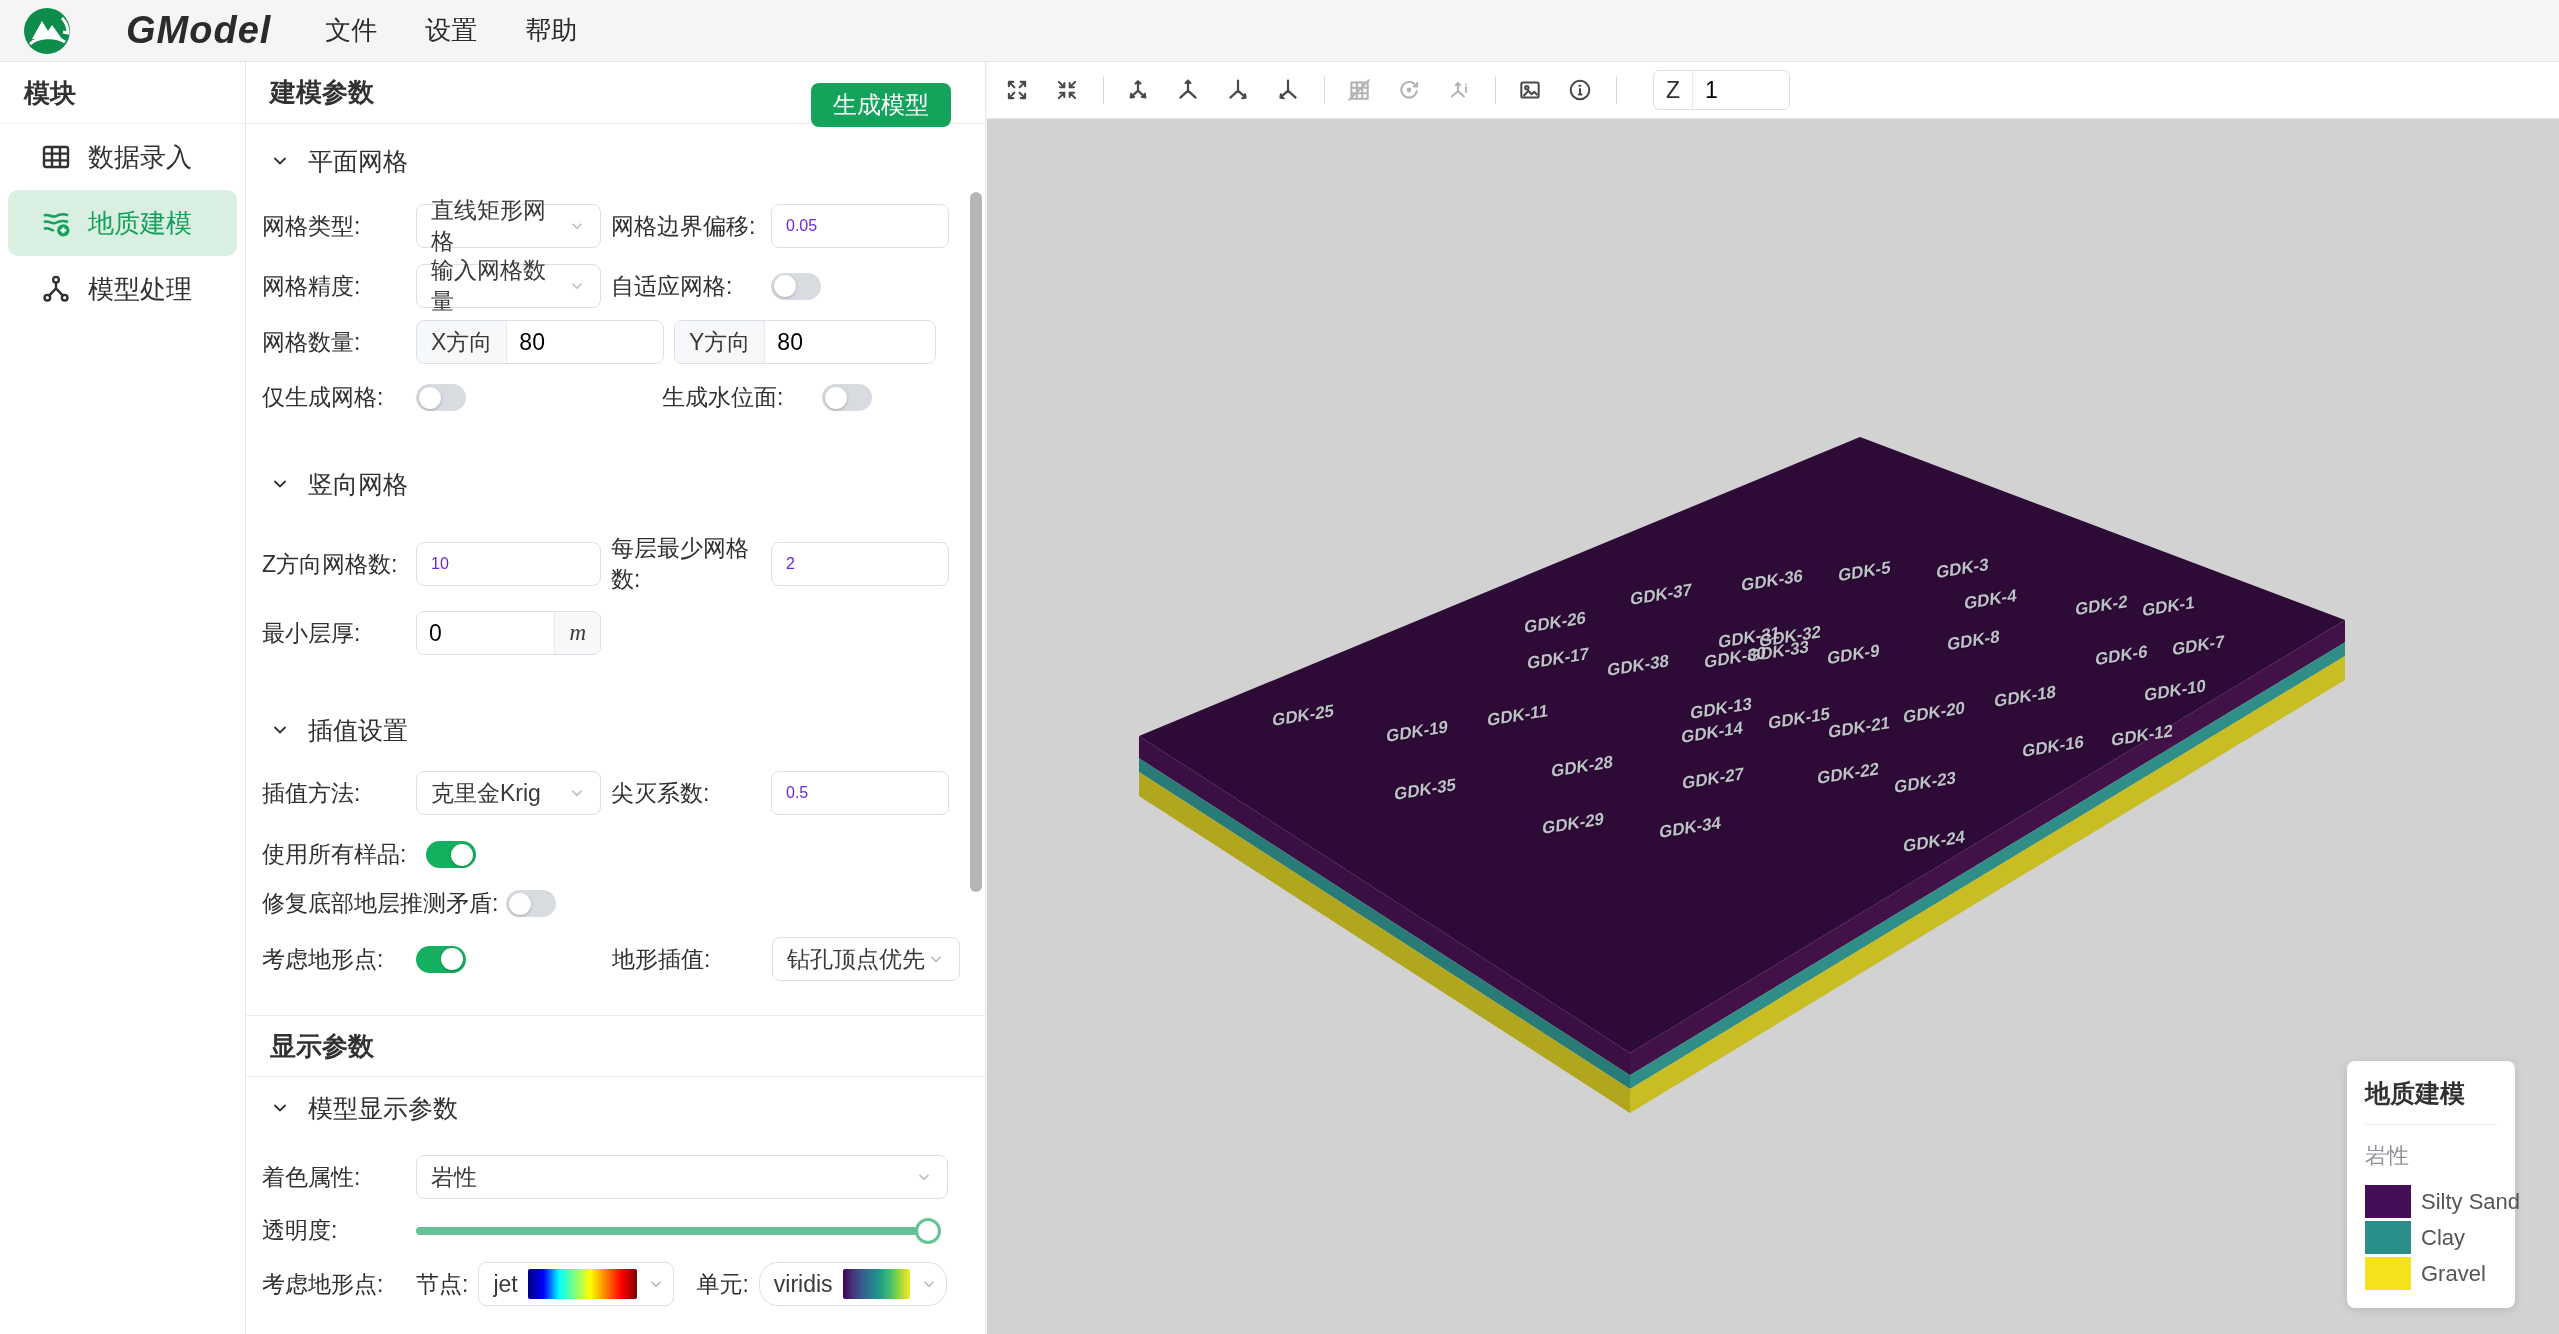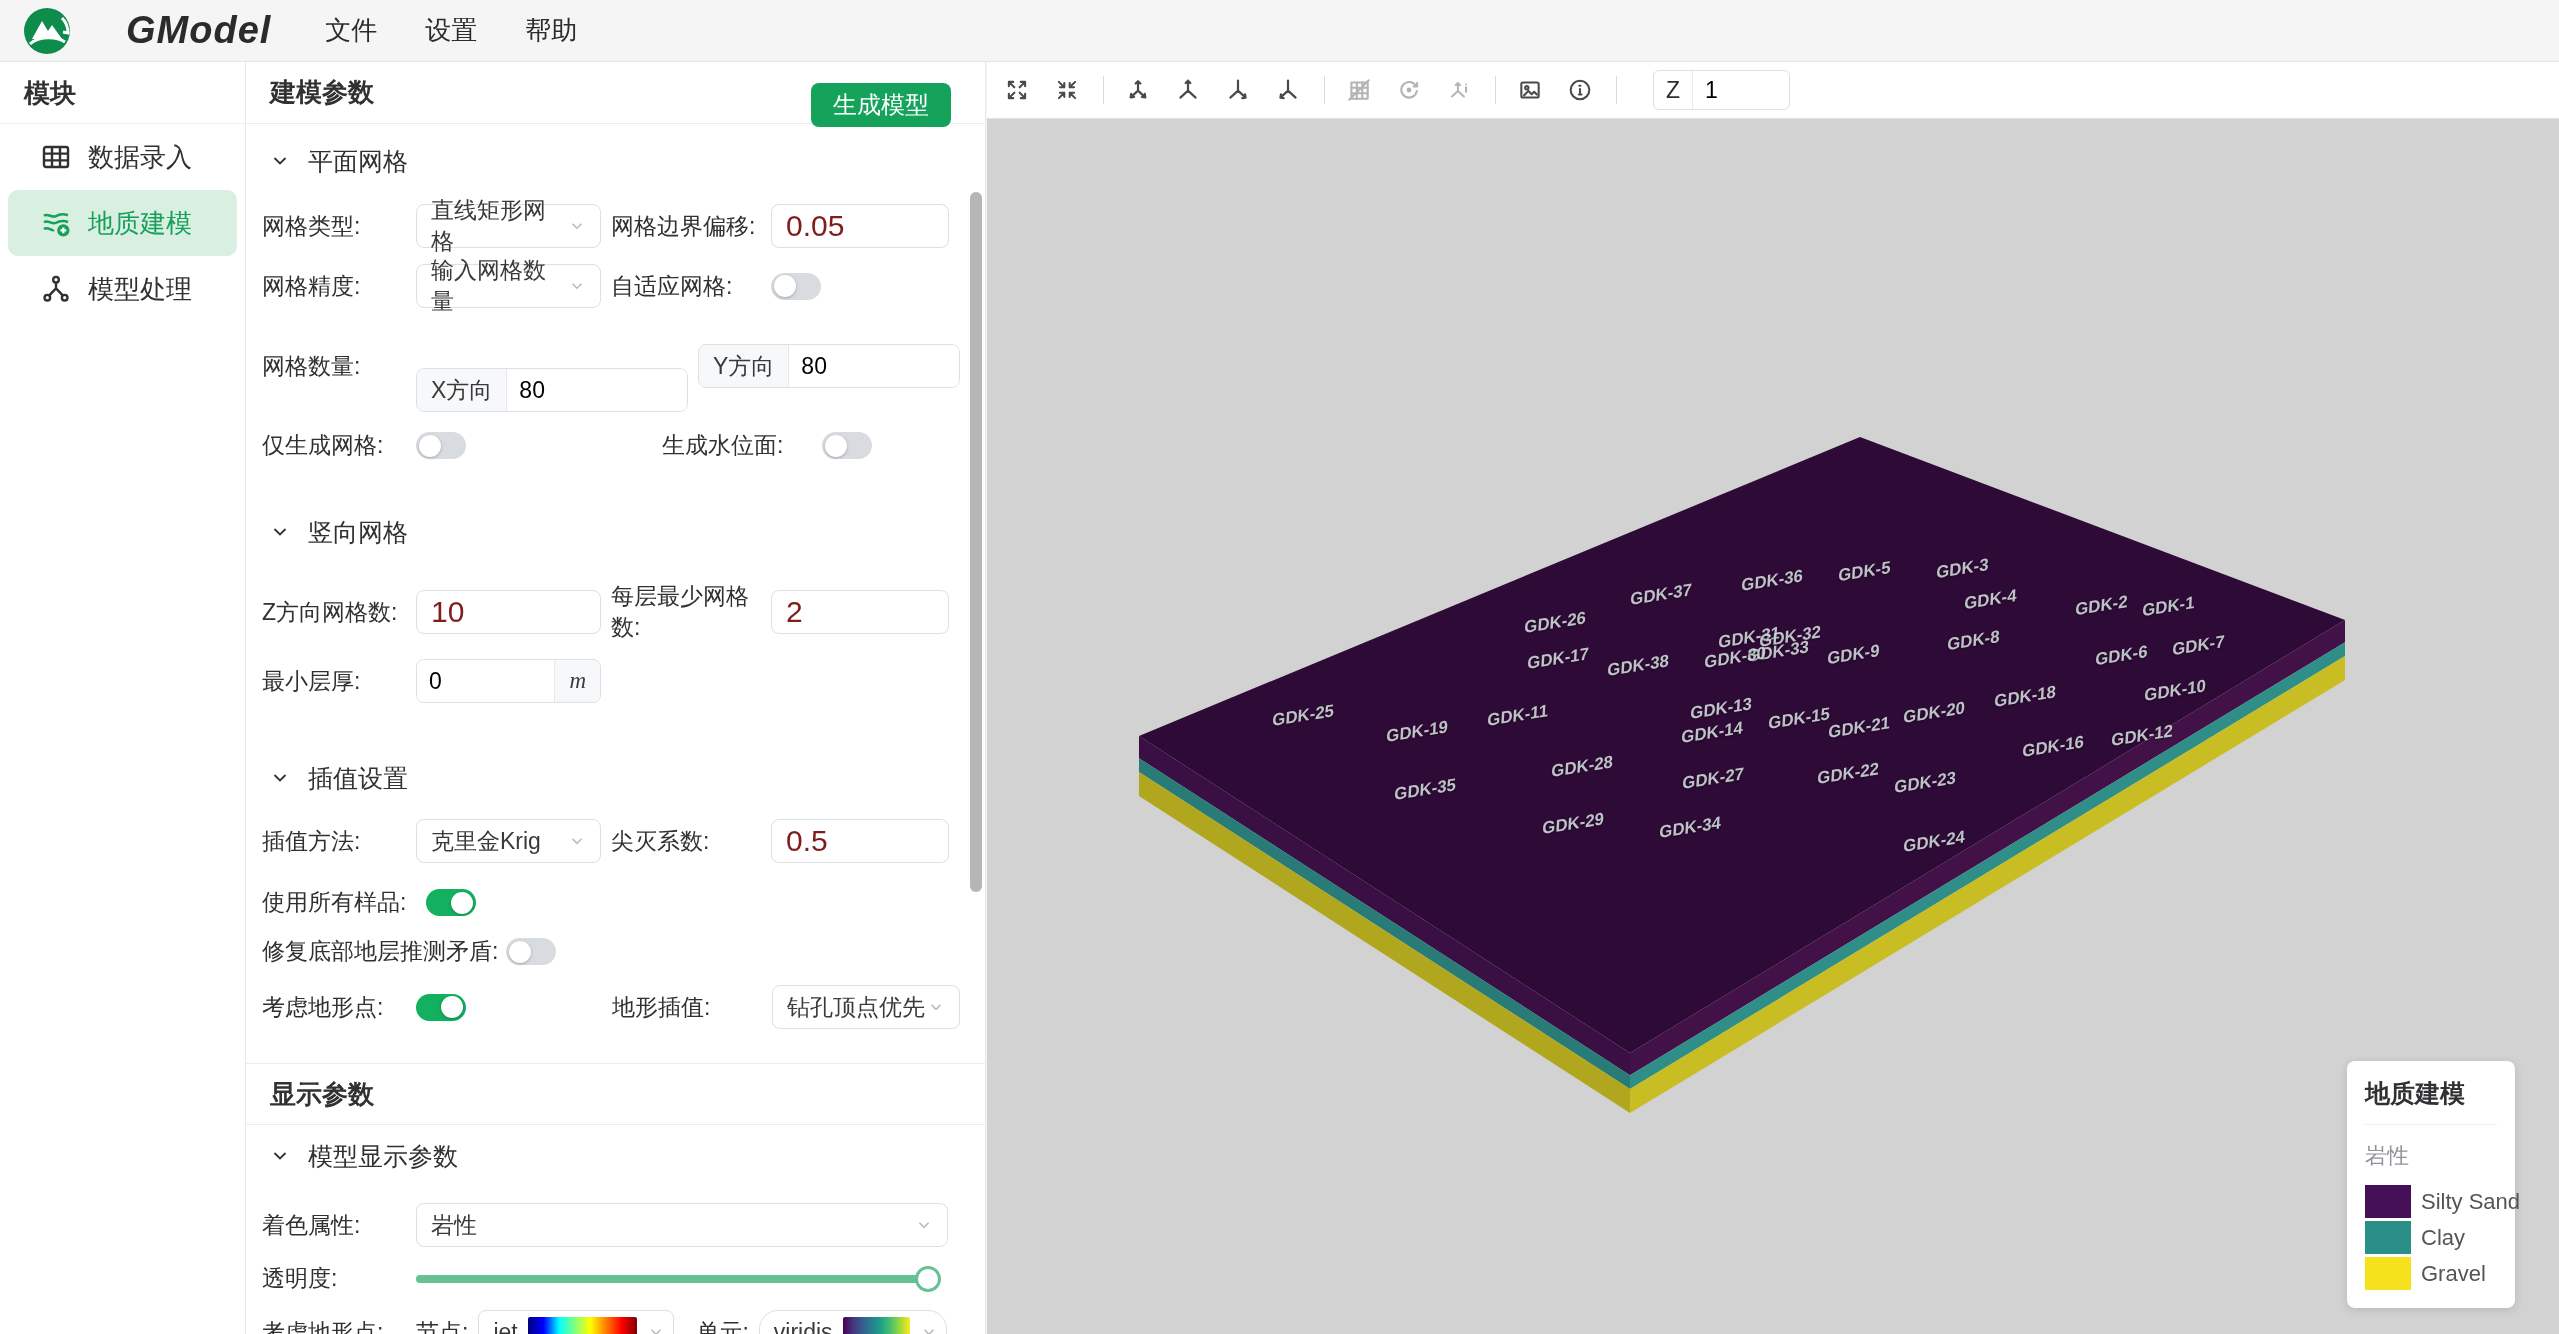--- a/index.html
+++ b/index.html
@@ -30,21 +30,21 @@
   .panel-body { padding:22px 24px 0 16px; position:relative; }
   .sec-header { display:flex; align-items:center; font-size:25px; color:#303133; height:30px; cursor:pointer; }
   .sec-header svg { margin:0 18px 0 8px; }
   .row { display:flex; align-items:center; }
   .lbl { width:154px; font-size:23px; color:#303133; flex:0 0 154px; }
   .lbl2 { width:160px; font-size:23px; color:#303133; flex:0 0 160px; margin-left:10px; }
   .ctl { width:185px; flex:0 0 185px; }
   .ctl2 { width:178px; flex:0 0 178px; }
   .select, .tinput { height:44px; border:1px solid #dcdfe6; border-radius:8px; background:#fff; display:flex; align-items:center; padding:0 14px; font-size:23px; color:#3a3a3a; }
   .select { justify-content:space-between; cursor:pointer; }
-  .tinput input { border:none; outline:none; width:100%; font-size:30px; color:#7f1d1d; font-family:inherit; background:transparent; }
+  .tinput input { border:none; outline:none; width:100%; font-size:16px; color:#6d28d9; font-family:inherit; background:transparent; }
   .igroup { display:flex; border:1px solid #dcdfe6; border-radius:8px; overflow:hidden; height:44px; }
   .iprefix, .isuffix { background:#f7f8fa; display:flex; align-items:center; padding:0 14px; font-size:23px; color:#3a3a3a; }
   .iprefix { border-right:1px solid #e7e9ee; }
   .isuffix { border-left:1px solid #e7e9ee; font-family:"Liberation Serif","DejaVu Serif",serif; font-style:italic; }
   .igroup input { border:none; outline:none; font-size:23px; padding:0 12px; min-width:0; flex:1; font-family:inherit; }
   .switch { width:50px; height:27px; border-radius:14px; background:#d8dbe0; position:relative; cursor:pointer; flex:0 0 50px; transition:none; }
   .switch::after { content:""; position:absolute; top:2.5px; left:3px; width:22px; height:22px; border-radius:50%; background:#fff; box-shadow:0 1px 3px rgba(0,0,0,.25); }
   .switch.on { background:#13b05f; }
   .switch.on::after { left:auto; right:3px; }
   .display-band { margin:34px -24px 0 -16px; border-top:1px solid #ececec; border-bottom:1px solid #ececec; height:62px; display:flex; align-items:center; padding-left:24px; font-size:26px; font-weight:bold; }
@@ -169,21 +169,21 @@
           <svg width="18" height="18" viewBox="0 0 20 20">
               <path d="M5 7.5l5 5 5-5" stroke="#bbb" stroke-width="1.8" fill="none"></path>
             </svg>
         </div>
         <span class="lbl2">自适应网格:</span>
         <div class="switch"></div>
       </div>
 
       <div class="row" style="margin-top:12px;">
         <span class="lbl">网格数量:</span>
-        <div class="igroup" style="width:272px;margin-top:48px;">
+        <div class="igroup" style="width:248px;">
           <span class="iprefix">X方向</span>
           <input value="80" style="">
         </div>
         <div class="igroup" style="width:262px; margin-left:10px;">
           <span class="iprefix">Y方向</span>
           <input value="80" style="">
         </div>
       </div>
 
       <div class="row" style="margin-top:18px;">

